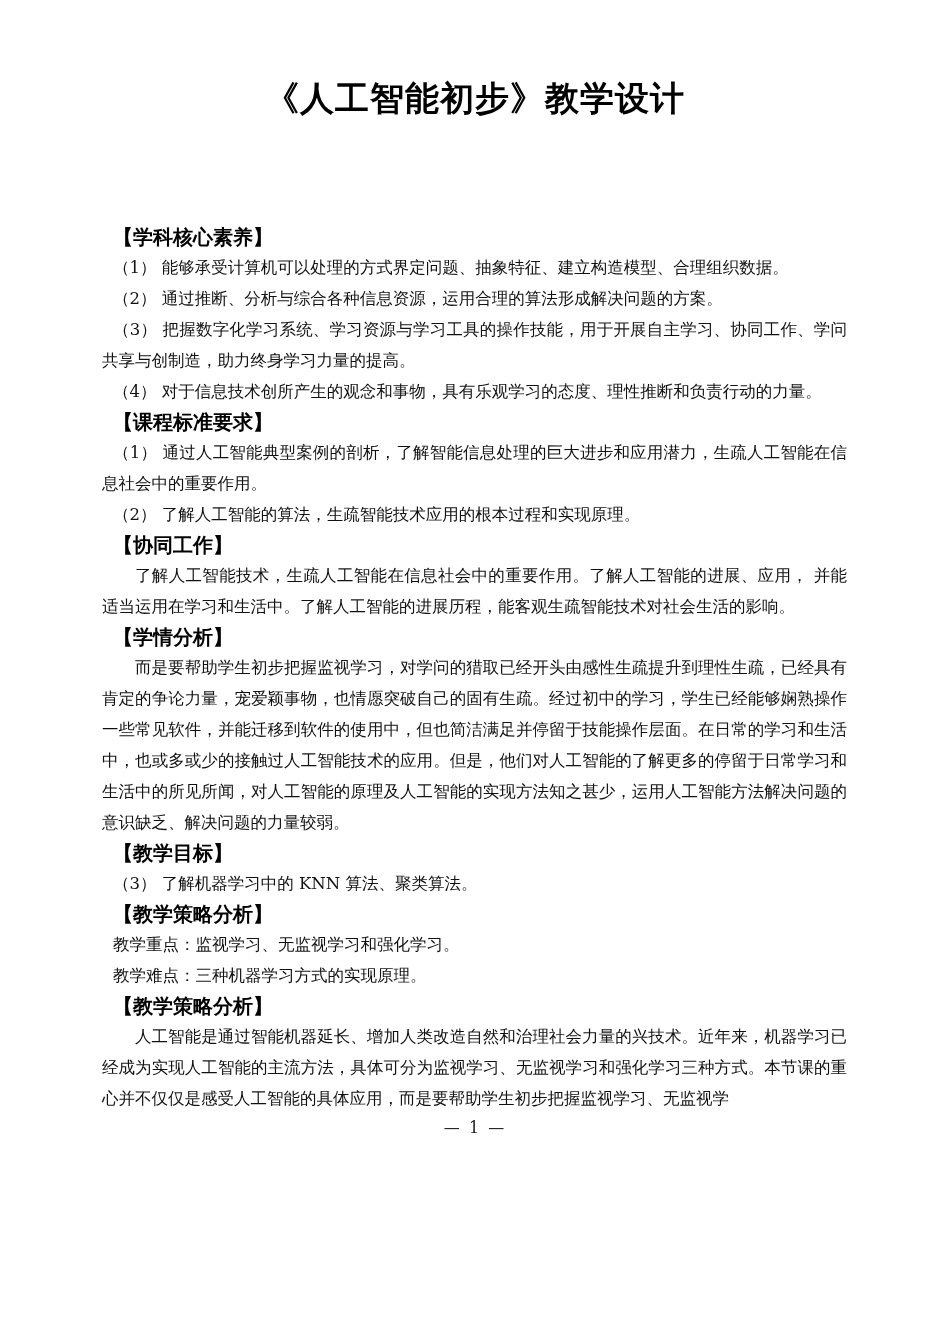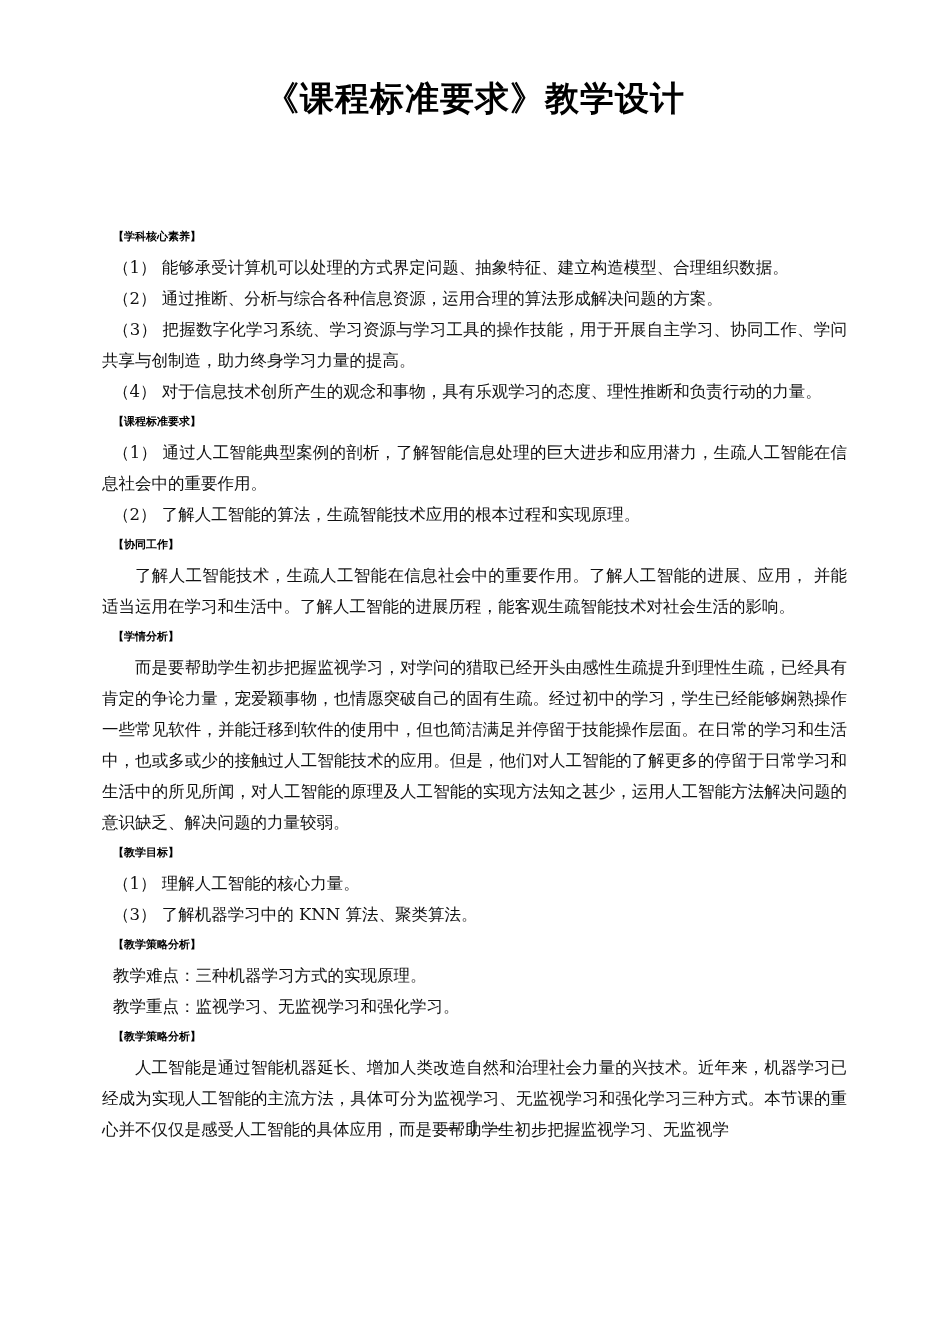--- a/index.html
+++ b/index.html
@@ -28,21 +28,21 @@
     color: #000000;
   }
   .body-area {
     position: absolute;
     top: 222px;
     left: 102px;
     width: 745px;
   }
   .sec-head {
     font-family: "DejaVu Sans", "Liberation Sans", sans-serif;
-    font-size: 11px;
+    font-size: 20px;
     font-weight: bold;
     color: #000000;
     line-height: 30px;
     margin: 0;
     padding-left: 11px;
     white-space: nowrap;
   }
   .para {
     font-family: "DejaVu Serif", "Liberation Serif", serif;
     font-size: 16.5px;
@@ -69,47 +69,46 @@
     font-size: 16px;
     color: #1a1a1a;
     letter-spacing: 2px;
   }
 </style>
 </head>
 <body>
 
 <div class="page">
 
-  <div class="doc-title">《课程标准要求》教学设计</div>
+  <div class="doc-title">《人工智能初步》教学设计</div>
 
   <div class="body-area">
 
     <div class="sec-head">【学科核心素养】</div>
     <p class="para listitem">（1） 能够承受计算机可以处理的方式界定问题、抽象特征、建立构造模型、合理组织数据。</p>
     <p class="para listitem">（2） 通过推断、分析与综合各种信息资源，运用合理的算法形成解决问题的方案。</p>
     <p class="para listitem">（3） 把握数字化学习系统、学习资源与学习工具的操作技能，用于开展自主学习、协同工作、学问共享与创制造，助力终身学习力量的提高。</p>
     <p class="para listitem">（4） 对于信息技术创所产生的观念和事物，具有乐观学习的态度、理性推断和负责行动的力量。</p>
 
     <div class="sec-head">【课程标准要求】</div>
     <p class="para listitem">（1） 通过人工智能典型案例的剖析，了解智能信息处理的巨大进步和应用潜力，生疏人工智能在信息社会中的重要作用。</p>
     <p class="para listitem">（2） 了解人工智能的算法，生疏智能技术应用的根本过程和实现原理。</p>
 
     <div class="sec-head">【协同工作】</div>
     <p class="para">了解人工智能技术，生疏人工智能在信息社会中的重要作用。了解人工智能的进展、应用， 并能适当运用在学习和生活中。了解人工智能的进展历程，能客观生疏智能技术对社会生活的影响。</p>
 
     <div class="sec-head">【学情分析】</div>
     <p class="para">而是要帮助学生初步把握监视学习，对学问的猎取已经开头由感性生疏提升到理性生疏，已经具有肯定的争论力量，宠爱颖事物，也情愿突破自己的固有生疏。经过初中的学习，学生已经能够娴熟操作一些常见软件，并能迁移到软件的使用中，但也简洁满足并停留于技能操作层面。在日常的学习和生活中，也或多或少的接触过人工智能技术的应用。但是，他们对人工智能的了解更多的停留于日常学习和生活中的所见所闻，对人工智能的原理及人工智能的实现方法知之甚少，运用人工智能方法解决问题的意识缺乏、解决问题的力量较弱。</p>
 
     <div class="sec-head">【教学目标】</div>
-    <p class="para listitem">（1） 理解人工智能的核心力量。</p>
     <p class="para listitem">（3） 了解机器学习中的 KNN 算法、聚类算法。</p>
 
     <div class="sec-head">【教学策略分析】</div>
+    <p class="para noindent">教学重点：监视学习、无监视学习和强化学习。</p>
     <p class="para noindent">教学难点：三种机器学习方式的实现原理。</p>
-    <p class="para noindent">教学重点：监视学习、无监视学习和强化学习。</p>
 
     <div class="sec-head">【教学策略分析】</div>
     <p class="para">人工智能是通过智能机器延长、增加人类改造自然和治理社会力量的兴技术。近年来，机器学习已经成为实现人工智能的主流方法，具体可分为监视学习、无监视学习和强化学习三种方式。本节课的重心并不仅仅是感受人工智能的具体应用，而是要帮助学生初步把握监视学习、无监视学</p>
 
   </div>
 
   <div class="page-number">— 1 —</div>
 
 </div>
 

